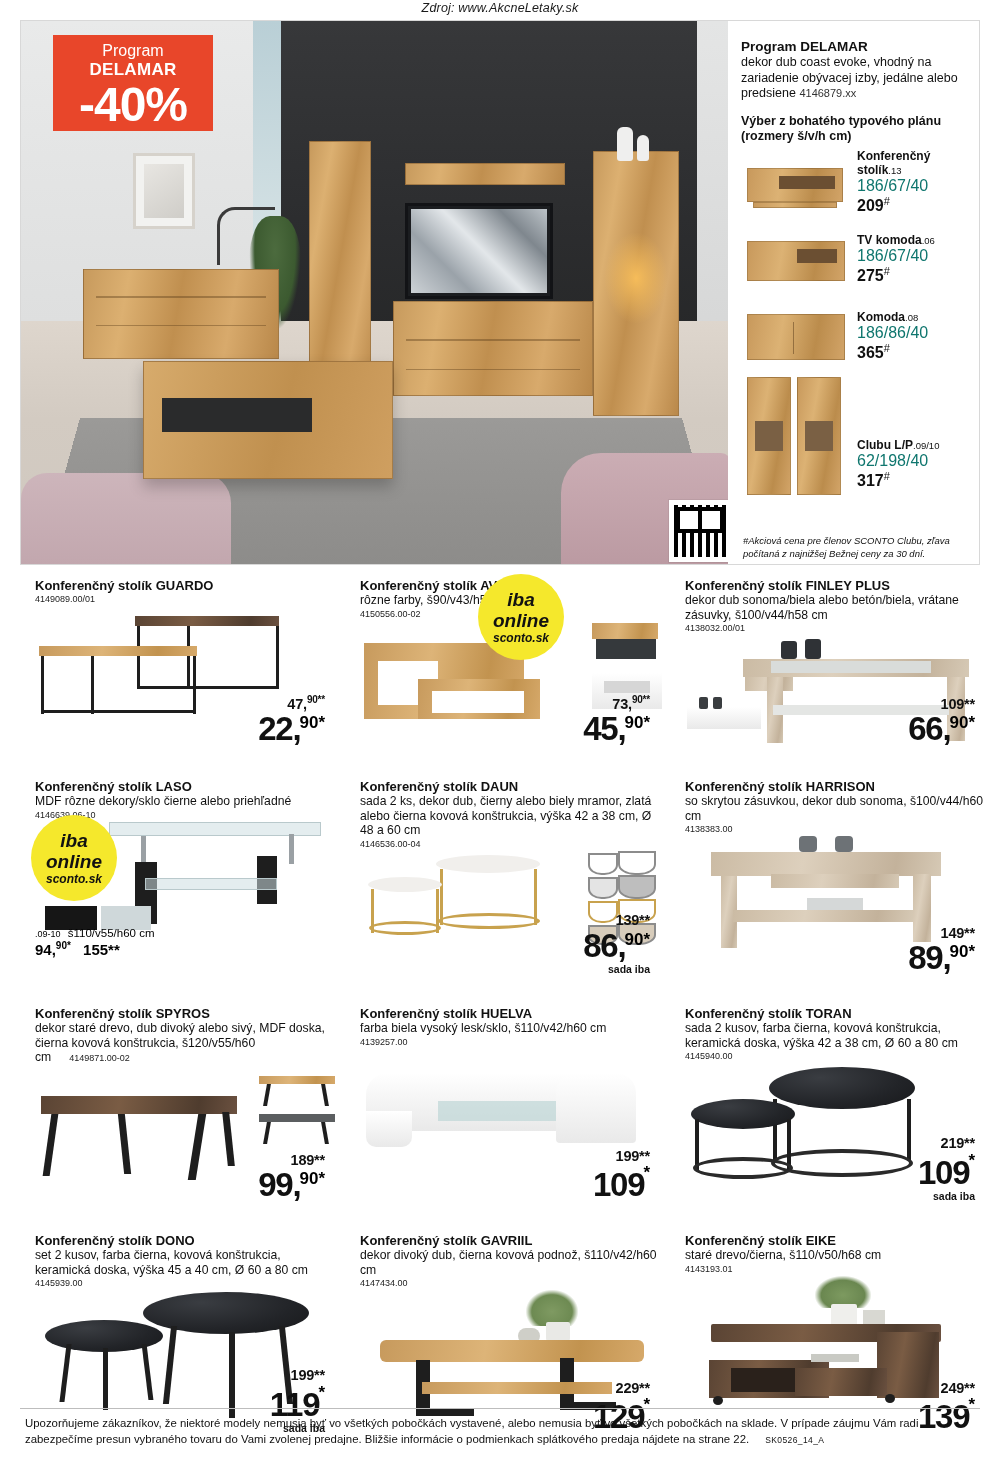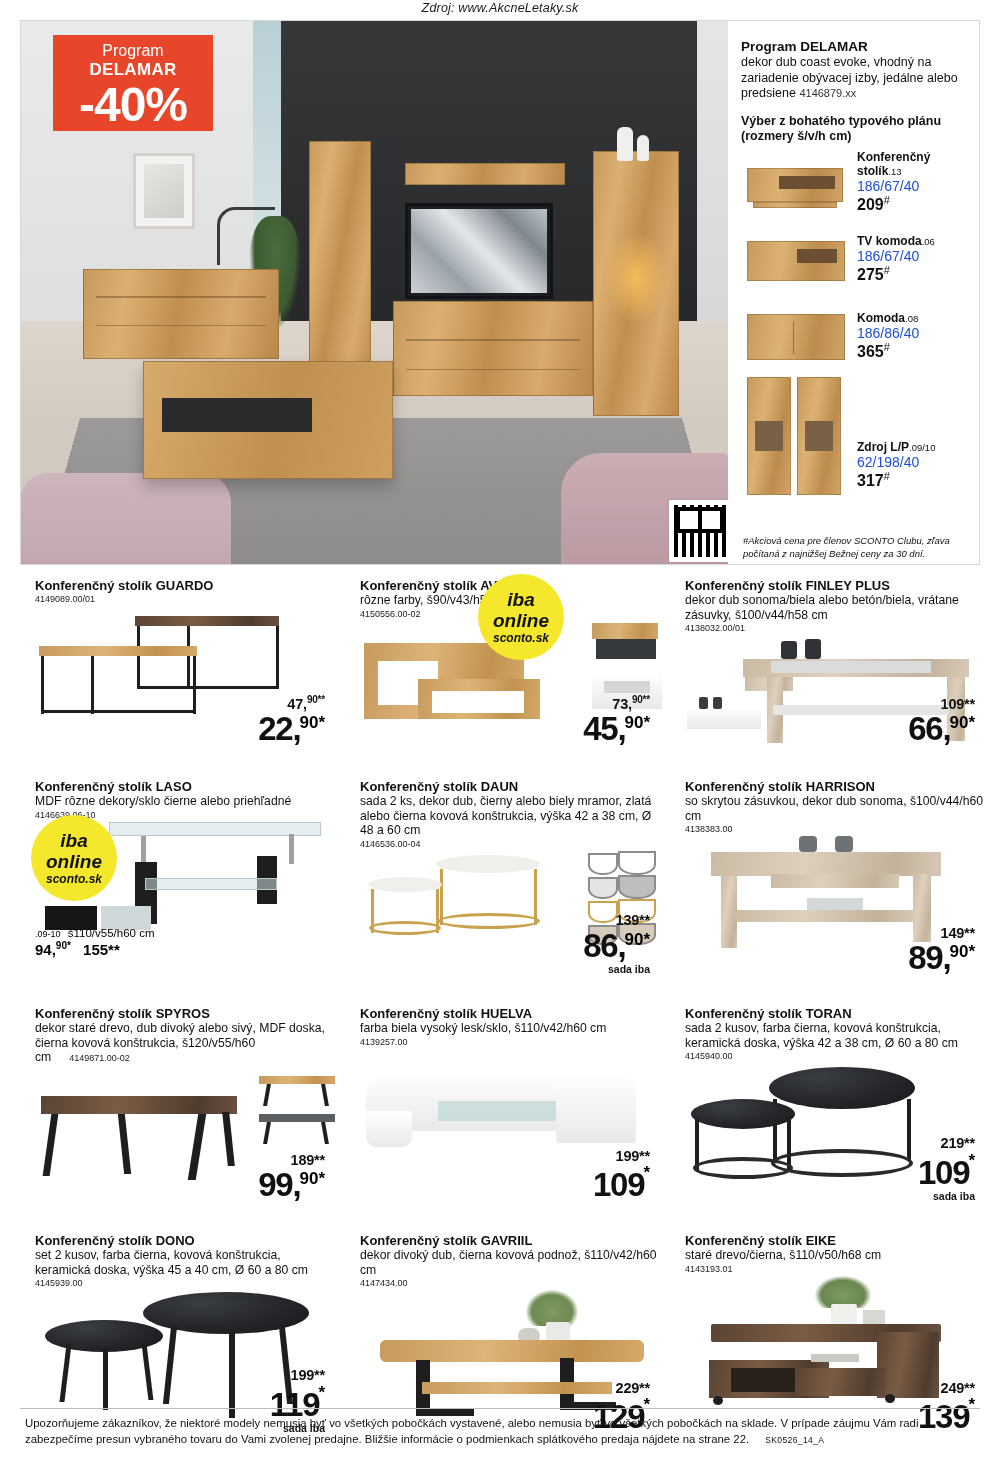--- a/index.html
+++ b/index.html
@@ -163,21 +163,21 @@
   .hi-desc { font-size: 12.5px; color: #111; line-height: 15.5px; margin-top: 1px; }
   .hi-code { font-size: 11px; color: #333; }
   .hi-sub { font-size: 12.5px; font-weight: 700; color: #111; line-height: 15px; margin-top: 12px; }
 
   .var-list { margin-top: 0; }
   .var-row { display: flex; align-items: center; height: 77px; }
   .var-thumb { width: 108px; height: 72px; position: relative; flex: none; }
   .var-text { padding-left: 8px; }
   .var-name { font-size: 12px; font-weight: 700; color: #111; }
   .var-name .vcode { font-weight: 400; font-size: 9.5px; }
-  .var-dim { font-size: 14px; color: #1d4ed8; }
+  .var-dim { font-size: 16px; color: #0f766e; }
   .var-price { font-size: 16px; font-weight: 700; color: #111; }
   .var-price sup { font-size: 11px; font-weight: 400; }
 
   .tb {
     position: absolute; background: linear-gradient(100deg,#c8995c,#dcb274 35%,#bb8c4c 70%,#d2a468);
     border: 1px solid rgba(120,85,40,.4);
   }
 
   .hero-foot {
     position: absolute; left: 722px; top: 513px; width: 232px;
@@ -371,21 +371,21 @@
 
       <div class="var-row" style="height:120px;align-items:flex-end;">
         <div class="var-thumb" style="height:118px;">
           <div class="tb" style="left:6px;top:0;width:44px;height:118px;"></div>
           <div class="tb" style="left:56px;top:0;width:44px;height:118px;"></div>
           <div class="f" style="left:14px;top:44px;width:28px;height:30px;background:#7a6044;"></div>
           <div class="f" style="left:64px;top:44px;width:28px;height:30px;background:#7a6044;"></div>
         </div>
         <div class="var-text" style="padding-bottom:4px;">
           <div class="var-name">
-            <span>Zdroj L/P</span><span class="vcode">.09/10</span>
+            <span>Clubu L/P</span><span class="vcode">.09/10</span>
           </div>
           <div class="var-dim">62/198/40</div>
           <div class="var-price">
             <span>317</span><sup>#</sup>
           </div>
         </div>
       </div>
 
     </div>
   </div>

